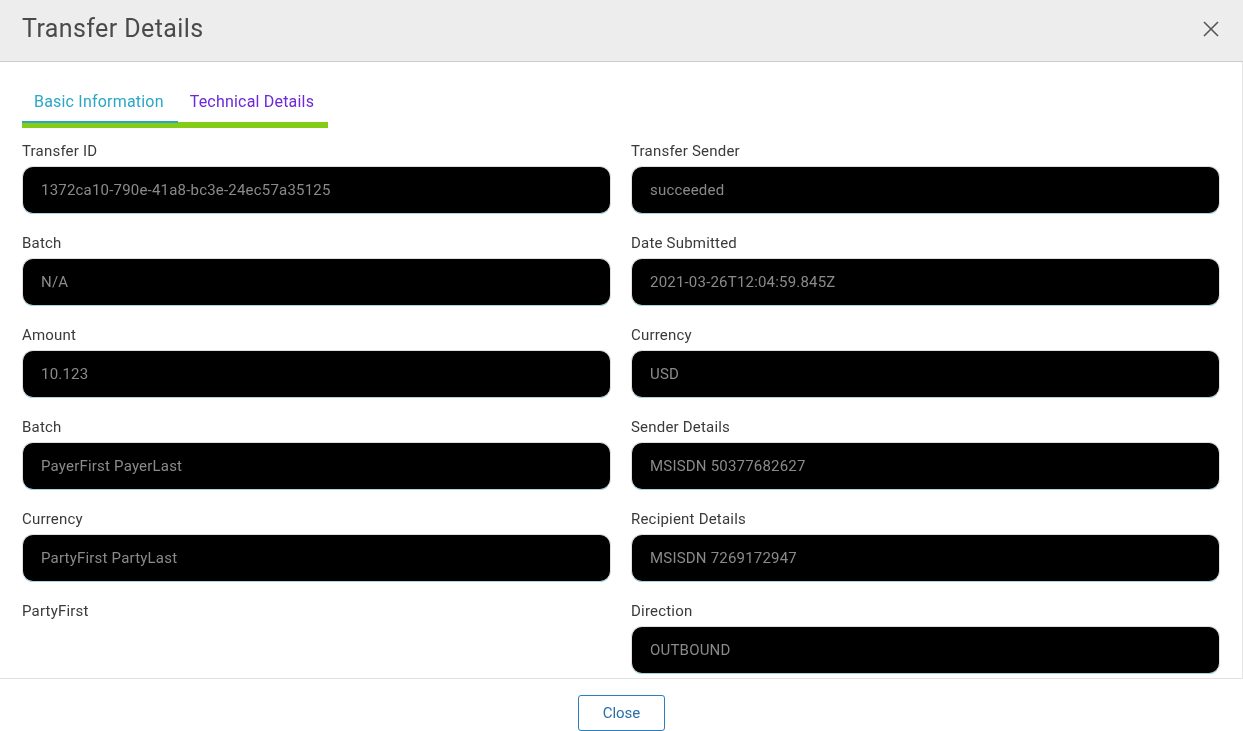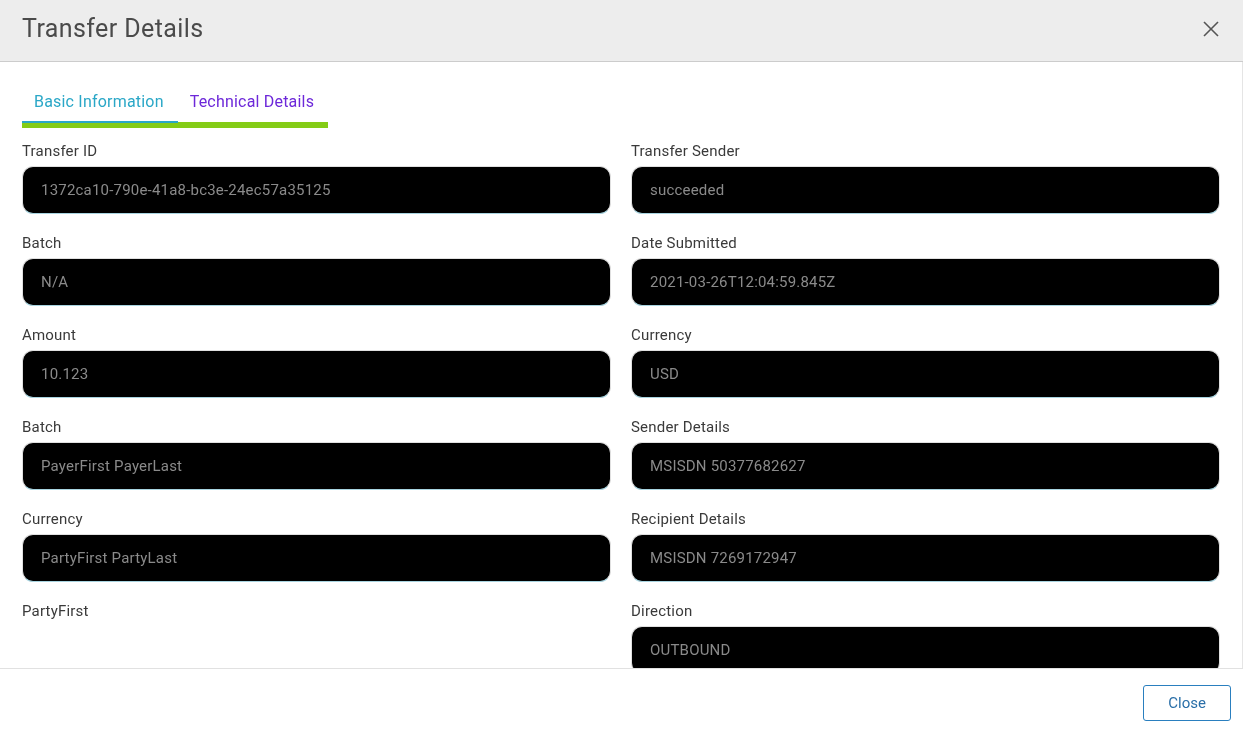--- a/index.html
+++ b/index.html
@@ -79,23 +79,23 @@
       background: #000000;
       color: #8a8a8a;
       font-size: 15px;
       padding: 14px 18px;
       border-radius: 11px;
       font-family: inherit;
       letter-spacing: 0.2px;
     }
     .modal-footer {
       border-top: 1px solid #e1e1e1;
-      padding: 16px 12px 10px 12px;
+      padding: 16px 12px 0 12px;
       display: flex;
-      justify-content: flex-end;
+      justify-content: center;
       background: #fff;
     }
     .btn {
       border: 1px solid #2a7fbf;
       color: #2a6fa8;
       background: #fff;
       font-size: 15px;
       padding: 8px 24px;
       border-radius: 3px;
       cursor: pointer;

